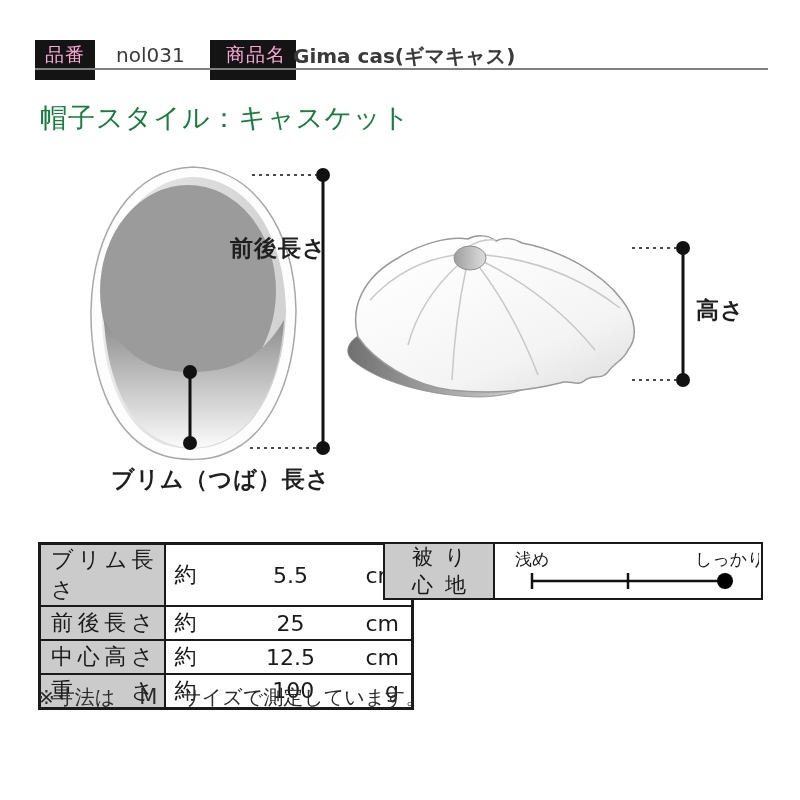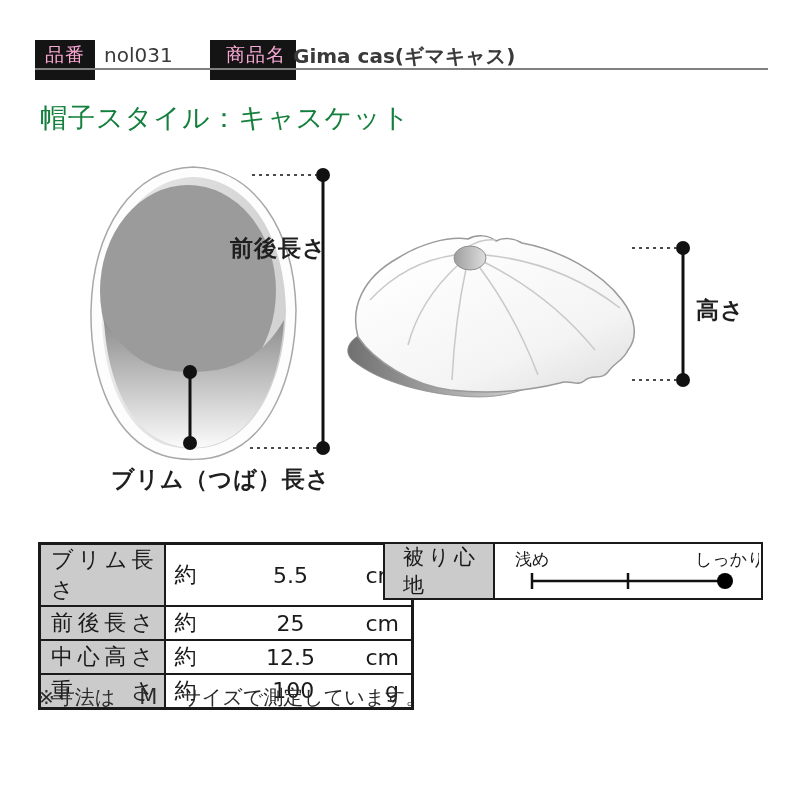--- a/index.html
+++ b/index.html
@@ -36,36 +36,36 @@
   .value-flex .num { flex: 1; text-align: center; padding-left: 19px; }
   .value-flex .unit { padding-right: 12px; min-width: 40px; text-align: right; }
 
   
   #fit-box {
     position: absolute; left: 383px; top: 542px; width: 380px; height: 58px;
     border: 2px solid #1a1a1a; display: flex; background: #ffffff;
   }
   #fit-label-cell {
     width: 110px; background: #cbcbcb; border-right: 2px solid #1a1a1a;
-    font-size: 21px; color: #1a1a1a; display: flex; align-items: center; padding: 0 18px;
+    font-size: 21px; color: #1a1a1a; display: flex; align-items: center; padding: 0 27px;
   }
   #fit-label-cell span { width: 100%; text-align: justify; text-align-last: justify; }
   #fit-scale-cell { flex: 1; position: relative; border-radius: 18px; }
   #fit-scale-svg { position: absolute; left: 0; top: 0; }
   .fit-scale-text { font-size: 17px; fill: #1a1a1a; }
 
   
   #footnote { position: absolute; left: 38px; top: 684px; font-size: 20px; color: #2b2b2b; }
   #footnote .size-token { margin: 0 24px; font-size: 21px; }
 </style>
 </head>
 <body>
 
 <div class="tag" style="left:35px; top:40px;"><span>品番</span></div>
-<div class="tag-value" style="left:104px; top:43px;">nol031</div>
+<div class="tag-value" style="left:116px; top:43px;">nol031</div>
 
 <div class="tag" style="left:210px; top:40px;padding-left:16px;"><span>商品名</span></div>
 <div class="tag-value" style="left:293px; top:43px;font-weight:bold;">Gima cas(ギマキャス)</div>
 
 <div id="header-rule"></div>
 
 <div id="style-line">帽子スタイル：キャスケット</div>
 
 <svg id="diagram-svg" width="800" height="530" viewBox="0 0 800 530">
   <defs>

